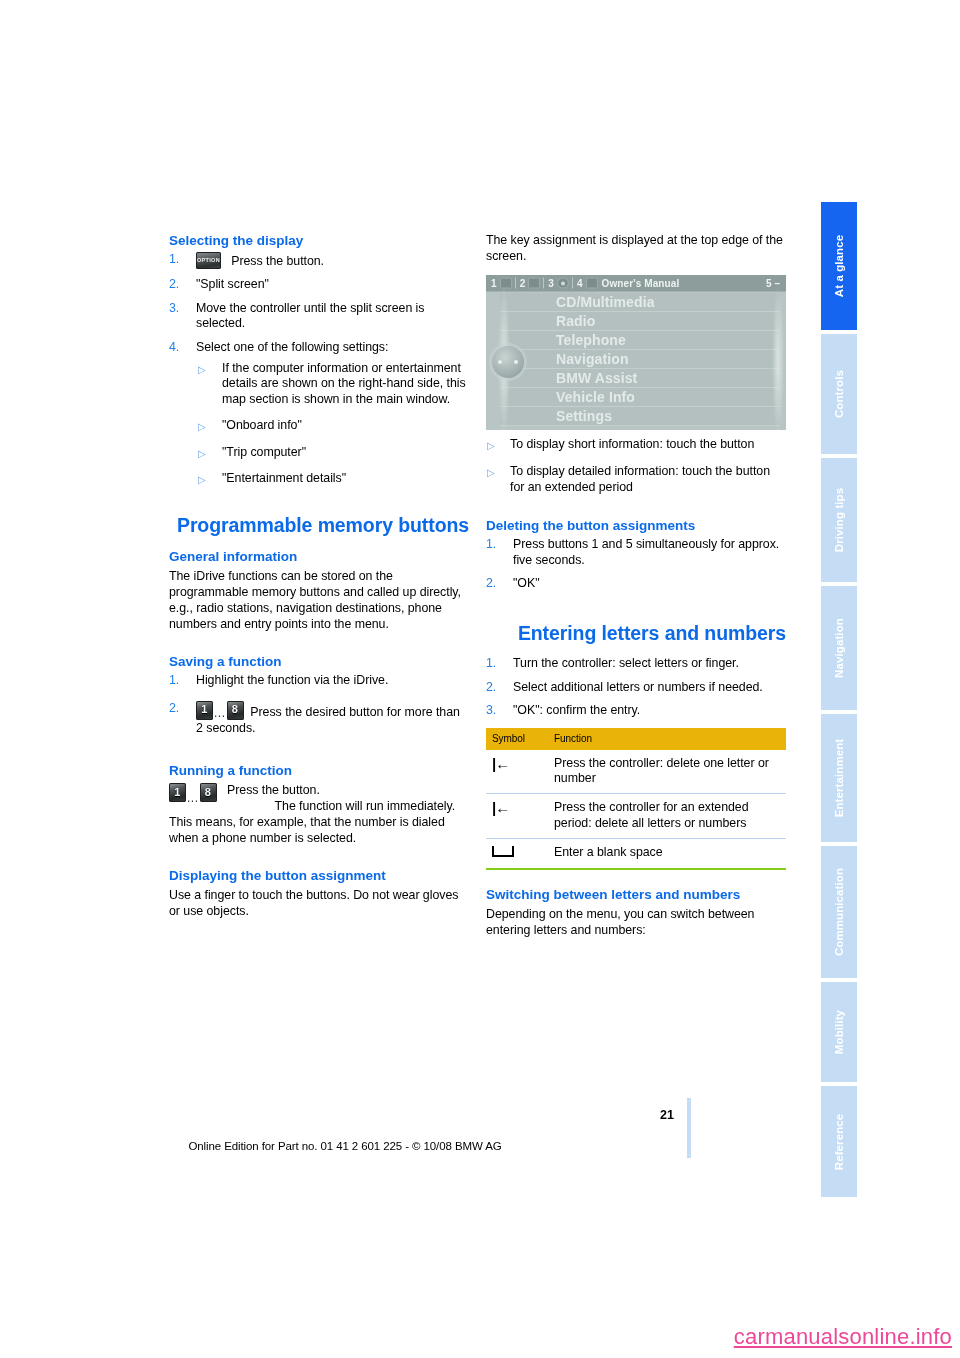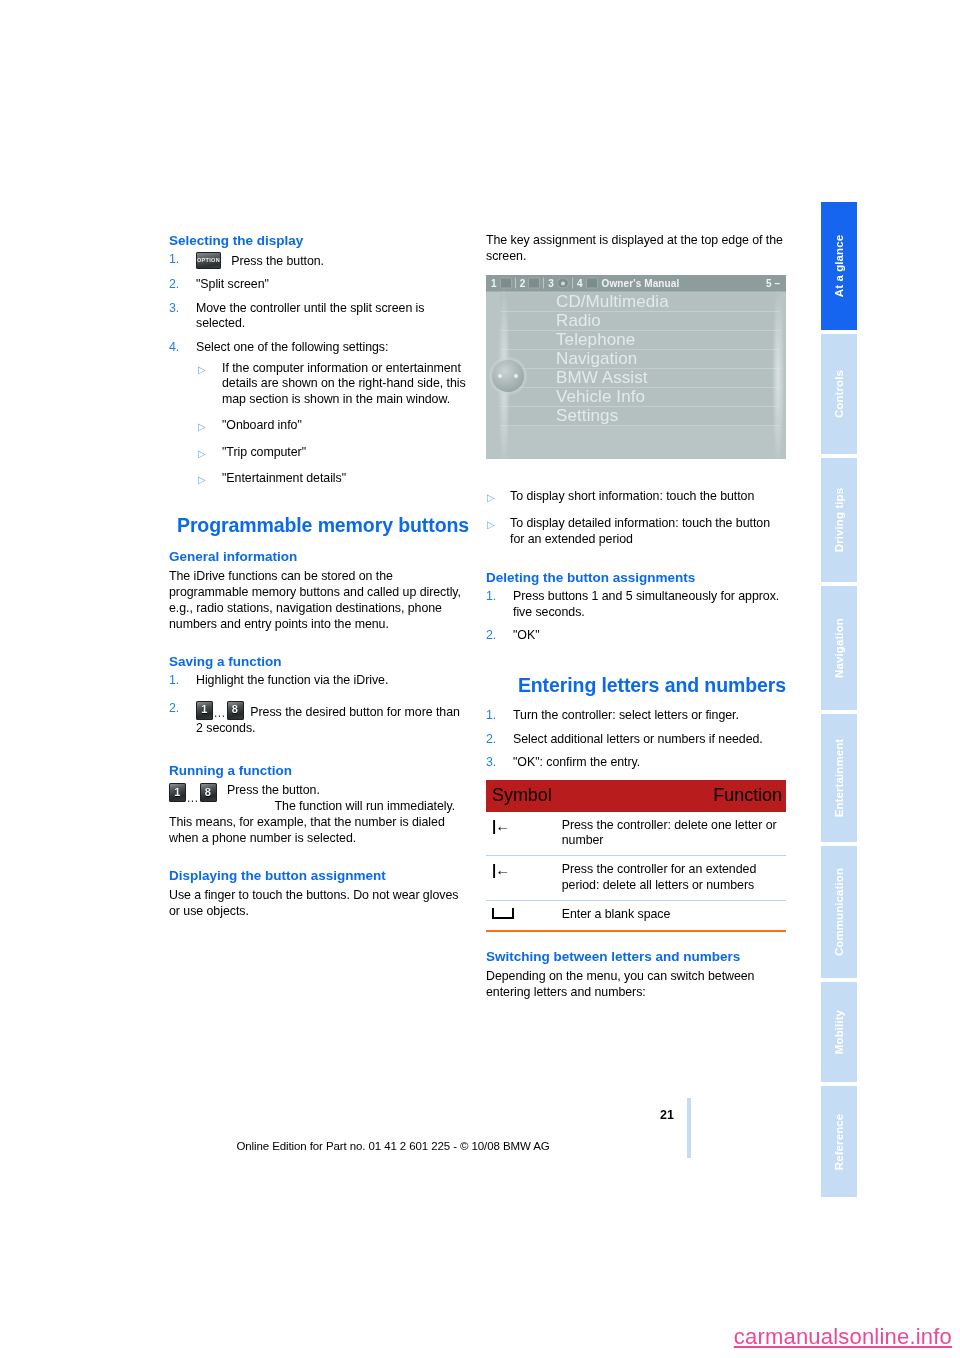--- a/index.html
+++ b/index.html
@@ -157,22 +157,22 @@
     display: inline-block;
     color: #2b2f30;
     font-size: 12px;
     letter-spacing: .5px;
     vertical-align: -1px;
     margin: 0 1px;
   }
 
   
   #idrive-figure {
-    width: 300px; height: 184px;
-    margin: 5px 0 30px 0;
+    width: 300px; height: 155px;
+    margin: 5px 0 7px 0;
     position: relative;
     background: #b9c5c4;
     overflow: hidden;
   }
   #idrive-bar {
     position: absolute; left: 0; top: 0; right: 0;
     height: 17px;
     background: #8d9d9c;
     border-bottom: 1px solid #a3b0af;
   }
@@ -229,22 +229,22 @@
     height: 19px;
     background: #b3c0bf;
     border-bottom: 1px solid #c3cecd;
     margin: 0 6px 0 14px;
   }
   .idrive-row .rlabel {
     position: absolute;
     left: 56px; top: 50%;
     transform: translateY(-50%);
     color: #e3eae9;
-    font-size: 17px;
-    font-weight: normal;
+    font-size: 14px;
+    font-weight: bold;
     white-space: nowrap;
     letter-spacing: .1px;
   }
   #idrive-knob {
     position: absolute;
     left: 6px; top: 50%;
     transform: translateY(-50%);
     width: 32px; height: 32px;
     border-radius: 50%;
     background: radial-gradient(circle at 40% 35%, #c9d3d2 0%, #9fadac 65%, #879695 100%);
@@ -271,36 +271,36 @@
   .swoosh.l { left: 12px; }
   .swoosh.r { right: 2px; }
 
   
   table.symtable {
     width: 300px;
     border-collapse: collapse;
     margin: 9px 0 16px 0;
   }
   table.symtable thead th {
-    background: #b91c1c;
-    text-align: right;
-    font-size: 18px;
+    background: #eab308;
+    text-align: left;
+    font-size: 10px;
     font-weight: normal;
     padding: 5px 4px 6px 6px;
     letter-spacing: -0.05px;
   }
   table.symtable tbody td {
     border-bottom: 1px solid #b9d4ef;
     font-size: 12.4px;
     line-height: 15.4px;
     padding: 6px 4px 7px 6px;
     vertical-align: top;
     letter-spacing: -0.05px;
   }
-  table.symtable tbody tr:last-child td { border-bottom: 2px solid #f97316; }
+  table.symtable tbody tr:last-child td { border-bottom: 2px solid #84cc16; }
   td.symcell { width: 62px; white-space: nowrap; }
   .sym {
     font-size: 15px;
     line-height: 15px;
     font-weight: bold;
     letter-spacing: -1px;
     display: inline-block;
   }
   .sym-space {
     display: inline-block;
@@ -325,21 +325,20 @@
     width: 4px; height: 60px;
     background: #c5dcf5;
   }
   #footer-note {
     position: absolute;
     left: 0; top: 1140px;
     width: 690px;
     text-align: center;
     font-size: 11.5px;
     letter-spacing: -0.1px;
-    margin-left: 48px;
   }
   #watermark {
     position: absolute;
     right: 8px; bottom: 8px;
     font-size: 22px;
     color: #ec4899;
     letter-spacing: .2px;
     text-decoration: underline;
   }
 </style>

